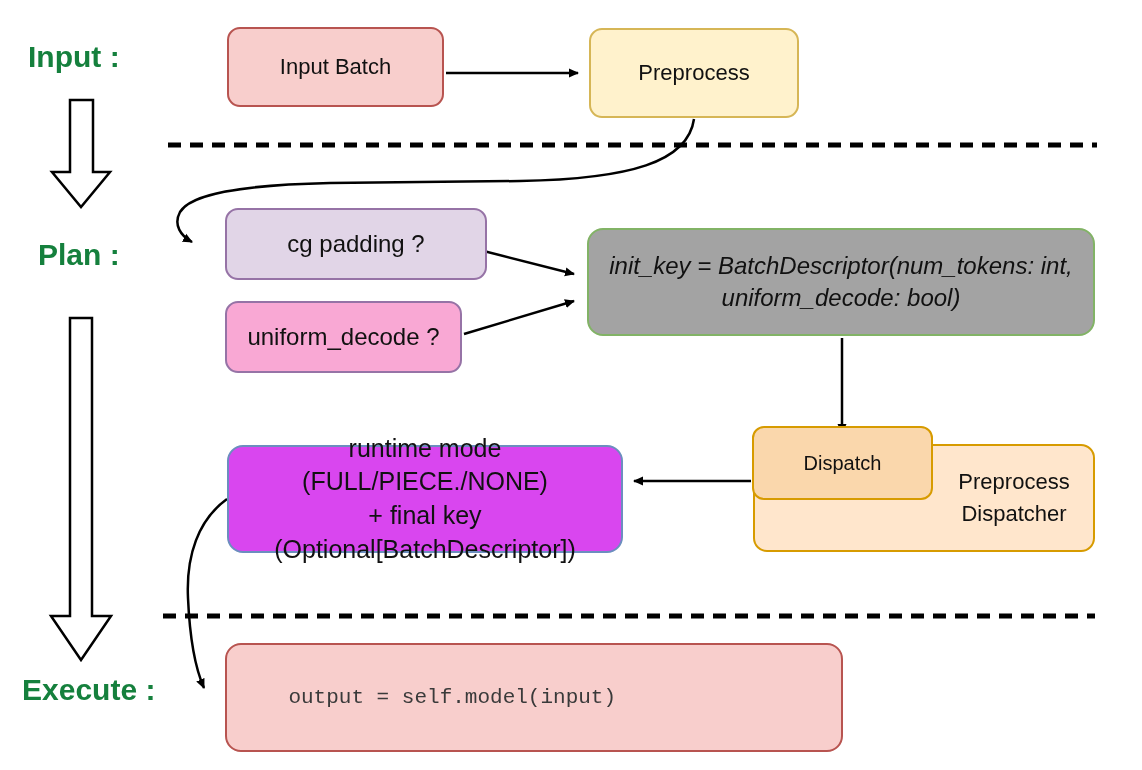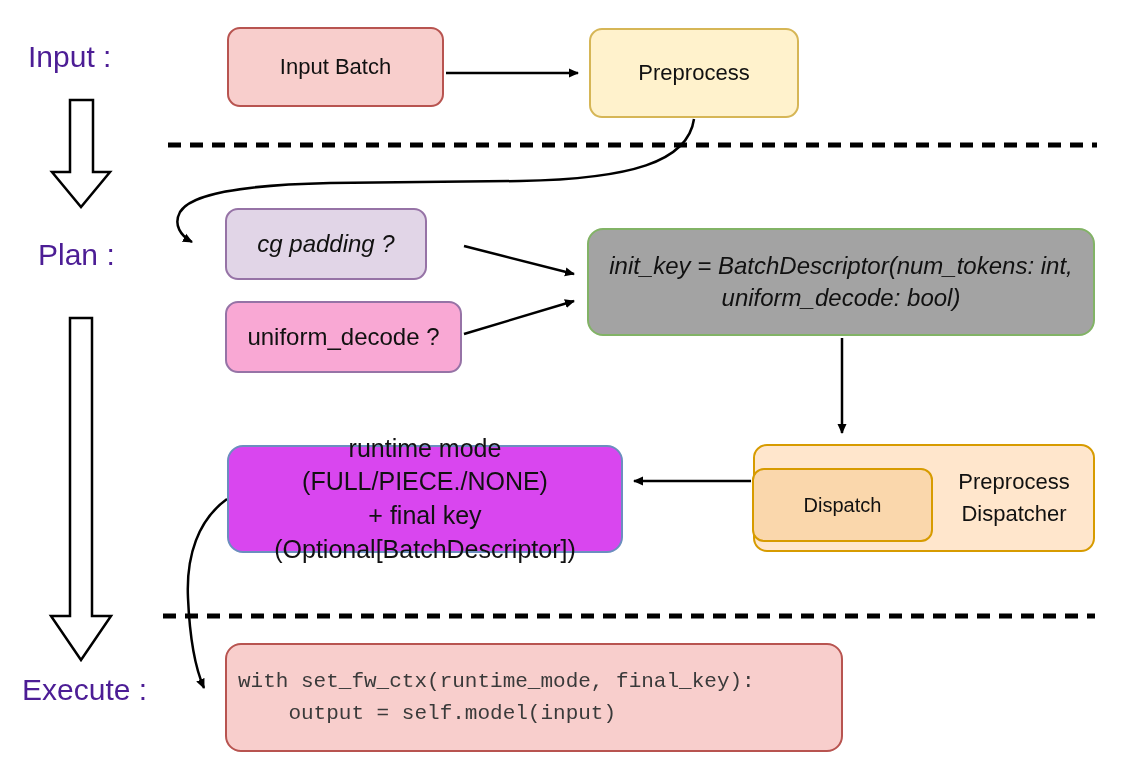--- a/index.html
+++ b/index.html
@@ -9,31 +9,31 @@
     font-family:"Liberation Sans", sans-serif;
   }
   .wires { position:absolute; left:0; top:0; z-index:0; }
   .node {
     position:absolute; z-index:1; box-sizing:border-box;
     display:flex; flex-direction:column; align-items:center; justify-content:center;
     border:2px solid; border-radius:13px; color:#111; text-align:center;
     line-height:1.35;
   }
   .section-label {
-    position:absolute; z-index:1; font-weight:normal; color:#4c1d95;
+    position:absolute; z-index:1; font-weight:bold; color:#15803d;
     font-size:30px; white-space:nowrap;
   }
   .n-input-batch { left:227px; top:27px;  width:217px; height:80px;  background:#f8cecc; border-color:#b85450; font-size:22px; }
   .n-preprocess  { left:589px; top:28px;  width:210px; height:90px;  background:#fff2cc; border-color:#d6b656; font-size:22px; }
-  .n-cg-padding  { left:225px; top:208px; width:202px; height:72px;  background:#e1d5e7; border-color:#9673a6; font-size:24px;font-style:italic; }
+  .n-cg-padding  { left:225px; top:208px; width:262px; height:72px;  background:#e1d5e7; border-color:#9673a6; font-size:24px; }
   .n-uniform     { left:225px; top:301px; width:237px; height:72px;  background:#f9a8d4; border-color:#9673a6; font-size:24px; }
   .n-init-key    { left:587px; top:228px; width:508px; height:108px; background:#a3a3a3; border-color:#82b366; font-size:24px; border-radius:16px;font-style:italic; }
   .n-runtime     { left:227px; top:445px; width:396px; height:108px; background:#d946ef; border-color:#6c8ebf; font-size:25px; border-radius:16px; }
   .n-cuda-outer  { left:753px; top:444px; width:342px; height:108px; background:#ffe6cc; border-color:#d79b00; font-size:22px; justify-content:flex-start; border-radius:14px; }
-  .n-dispatch    { left:752px; top:468px; width:181px; height:74px;  background:#fad7ac; border-color:#d79b00; font-size:20px; z-index:2; border-radius:12px; }
+  .n-dispatch    { left:752px; top:426px; width:181px; height:74px;  background:#fad7ac; border-color:#d79b00; font-size:20px; z-index:2; border-radius:12px; }
   .cuda-text {
     position:absolute; z-index:3; left:933px; top:458px; width:162px; height:80px;
     display:flex; flex-direction:column; align-items:center; justify-content:center;
     font-size:22px; color:#111; line-height:1.45; text-align:center;
   }
   .n-exec-code {
     left:225px; top:643px; width:618px; height:109px;
     background:#f8cecc; border-color:#b85450; border-radius:16px;
     align-items:flex-start; padding-left:11px;
     font-family:"Liberation Mono", monospace; font-size:21px; color:#3a3a3a;
@@ -104,17 +104,16 @@
   <div class="node n-cuda-outer"></div>
   <div class="node n-dispatch">
     <span>Dispatch</span>
   </div>
   <div class="cuda-text">
     <span>Preprocess</span>
     <span>Dispatcher</span>
   </div>
 
   <div class="node n-exec-code">
-    <span class="code-line">with set_fw_ctx(runtime_mode, final_key):</span>
     <span class="code-line">    output = self.model(input)</span>
   </div>
 
 </div>
 
 </body></html>

